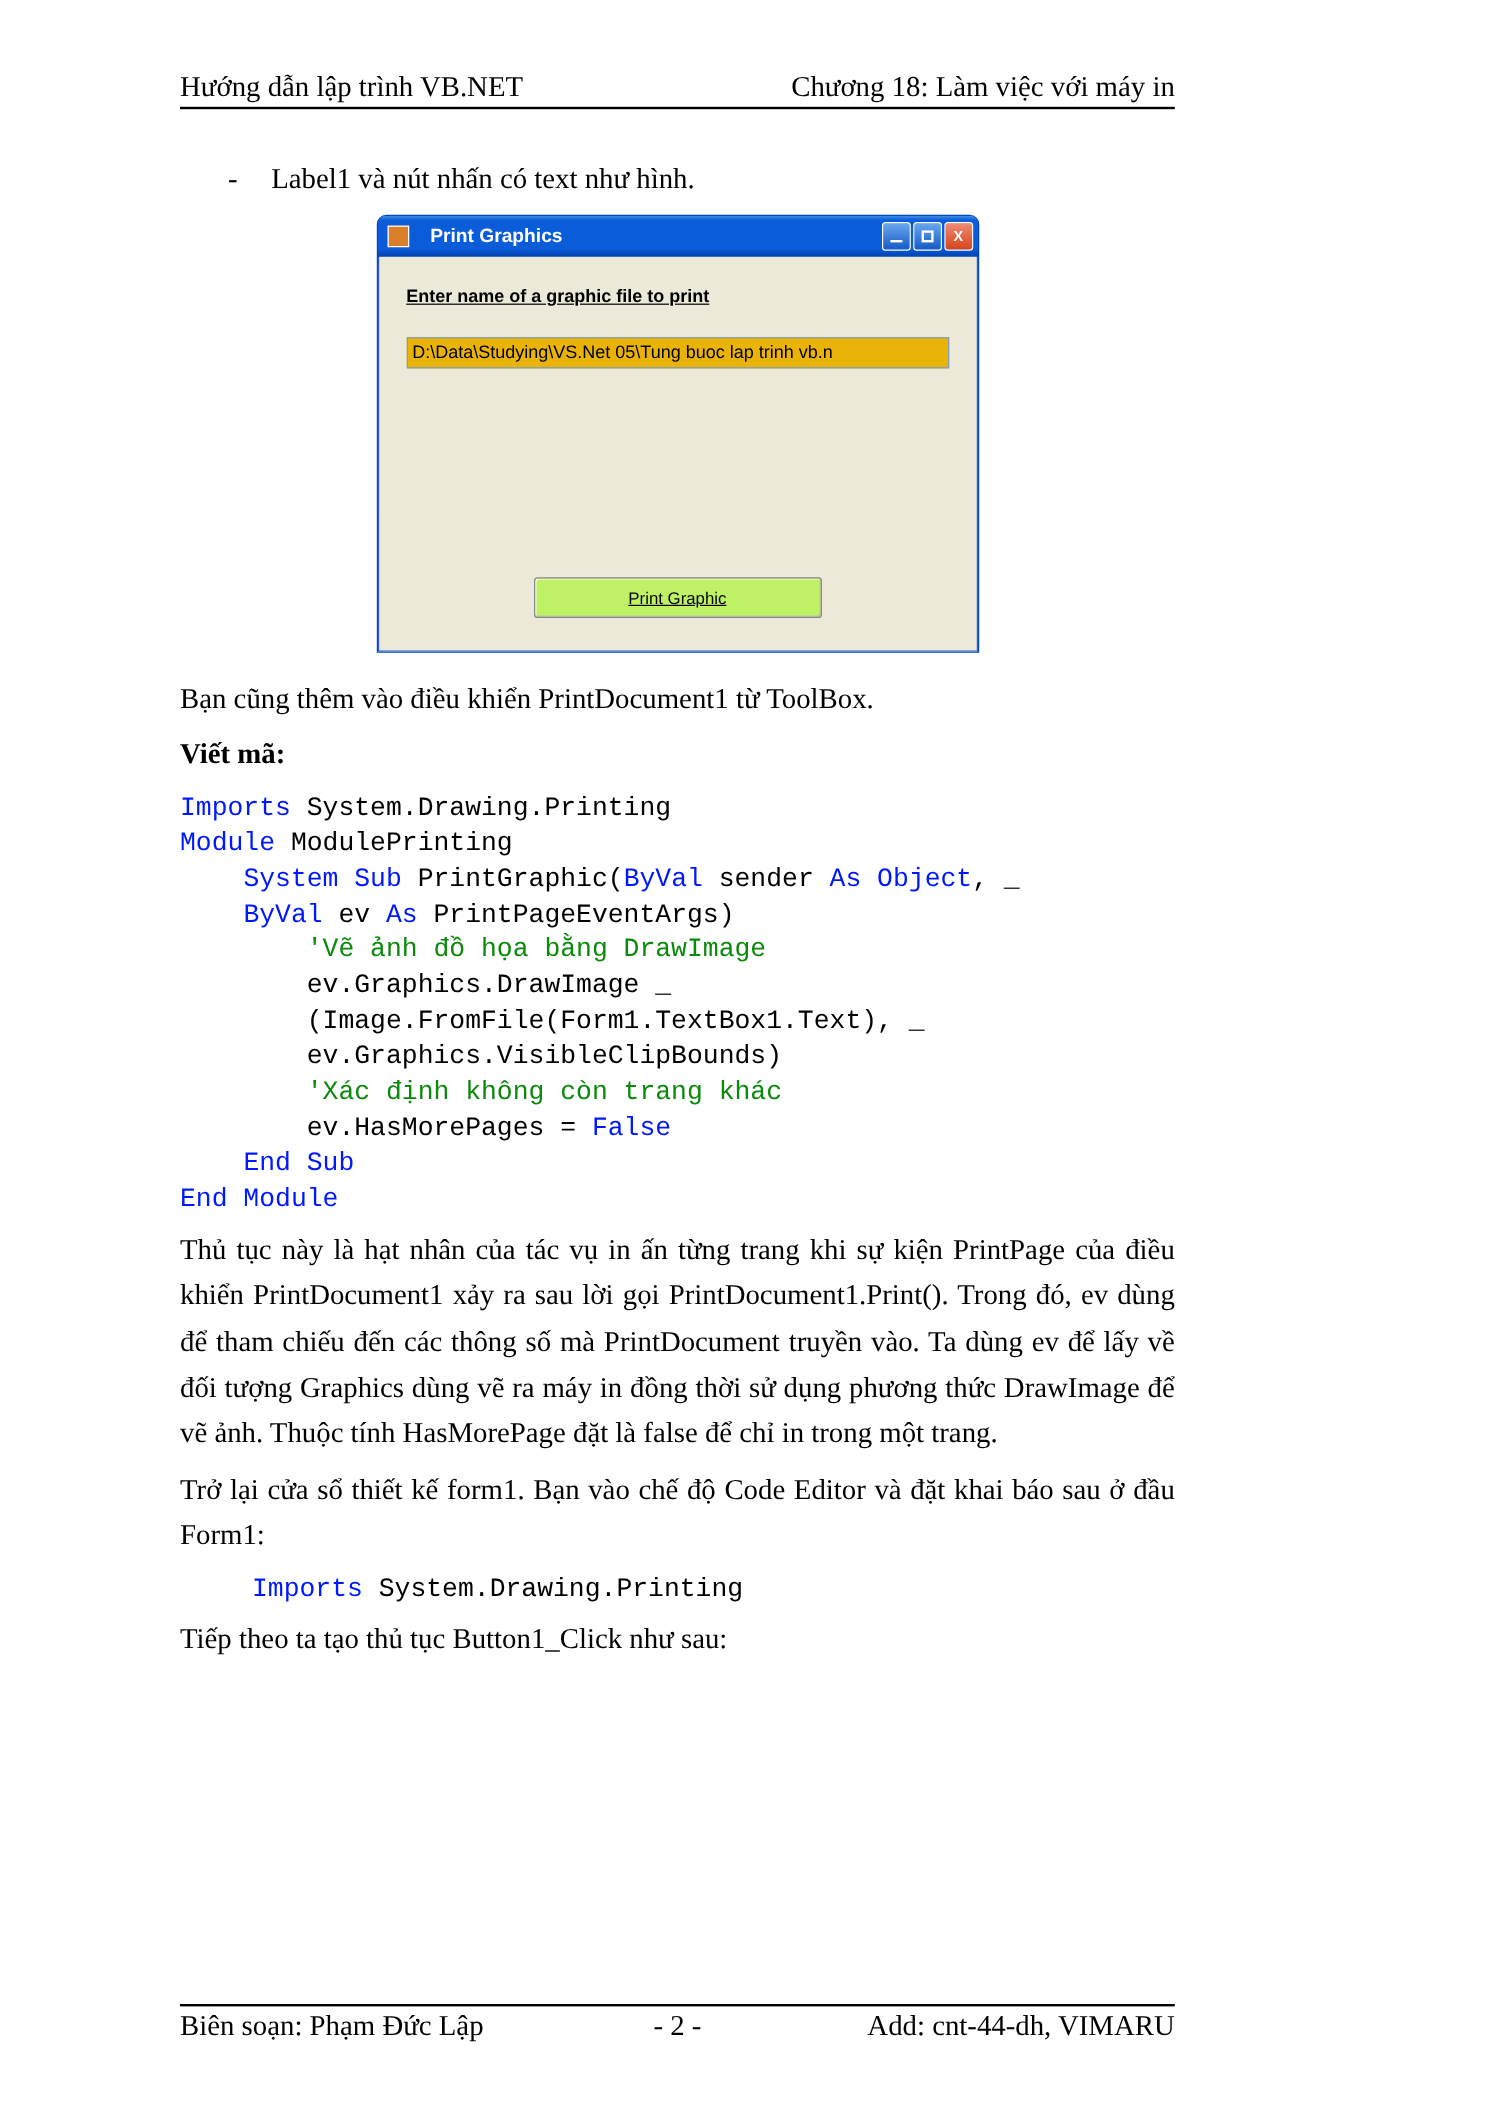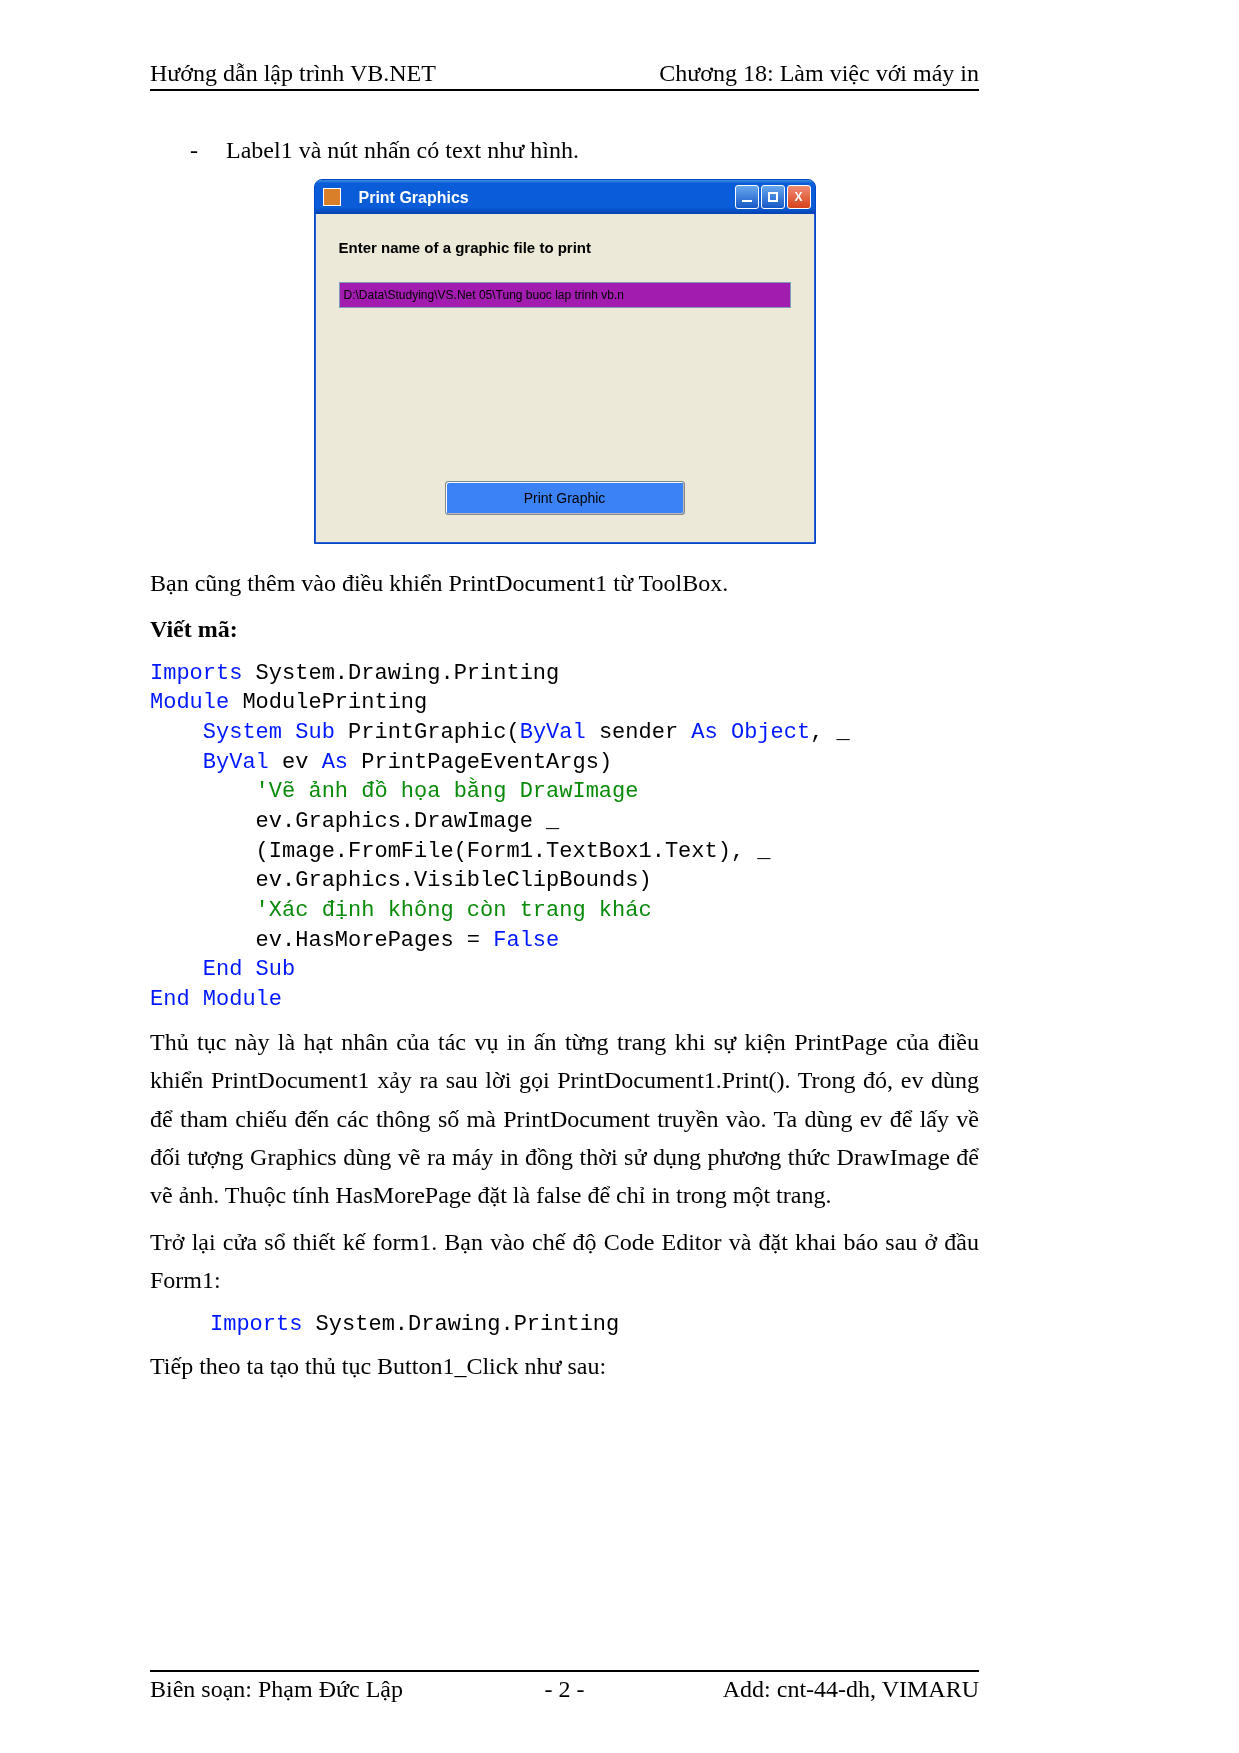--- a/index.html
+++ b/index.html
@@ -92,49 +92,50 @@
   .xp-min, .xp-max {
     background: linear-gradient(to bottom, #6aa8ee, #1559c6);
   }
   .xp-close {
     background: linear-gradient(to bottom, #f08b74, #d6431a);
   }
   .xp-min span { display:block; width:10px; height:2px; background:#fff; margin-top:8px;}
   .xp-max span { display:block; width:10px; height:10px; border:2px solid #fff; box-sizing:border-box;}
   .xp-body {
     padding: 22px 24px 20px 24px;
+    text-decoration: underline;
   }
   .xp-label {
     font-size: 15px;
     font-weight: bold;
     color: #000;
     margin-bottom: 12px;
   }
   .xp-input {
     width: 100%;
     height: 26px;
     border: 1px solid #7f9db9;
-    background: #a21caf;
+    background: #eab308;
     font-family: Tahoma, sans-serif;
-    font-size: 12px;
+    font-size: 15px;
     padding: 2px 4px;
     box-sizing: border-box;
   }
   .xp-spacer {
     height: 170px;
   }
   .xp-button-row {
     display: flex;
     justify-content: center;
     padding-bottom: 8px;
   }
   .xp-print-btn {
     width: 240px;
     height: 34px;
-    background: #3b82f6;
+    background: #bef264;
     border: 1px solid #888;
     border-radius: 3px;
     font-family: Tahoma, sans-serif;
     font-size: 14px;
     box-shadow: inset 1px 1px 0 #fff, inset -1px -1px 0 #bbb;
   }
   .para {
     text-align: justify;
     margin: 8px 0;
   }

